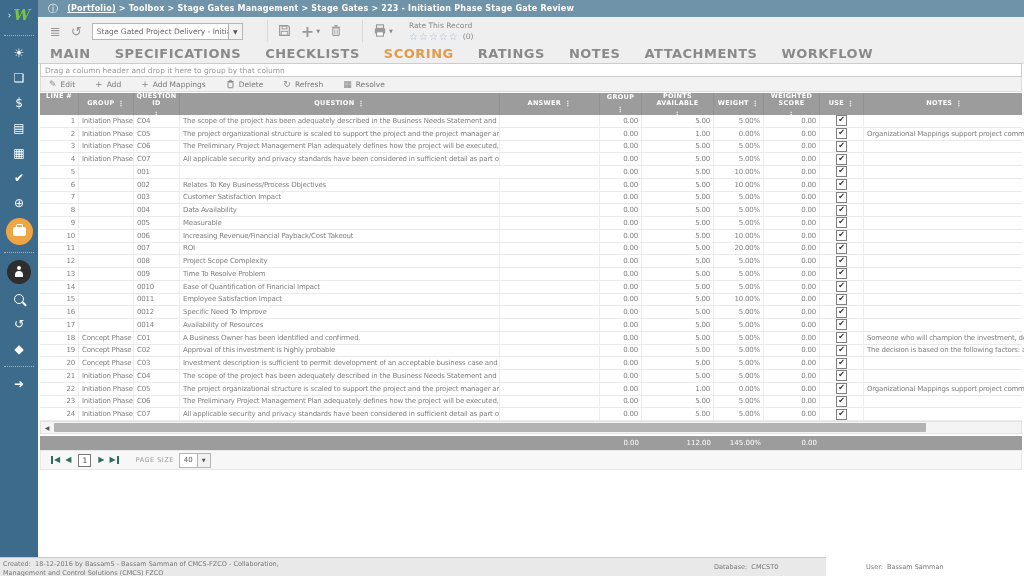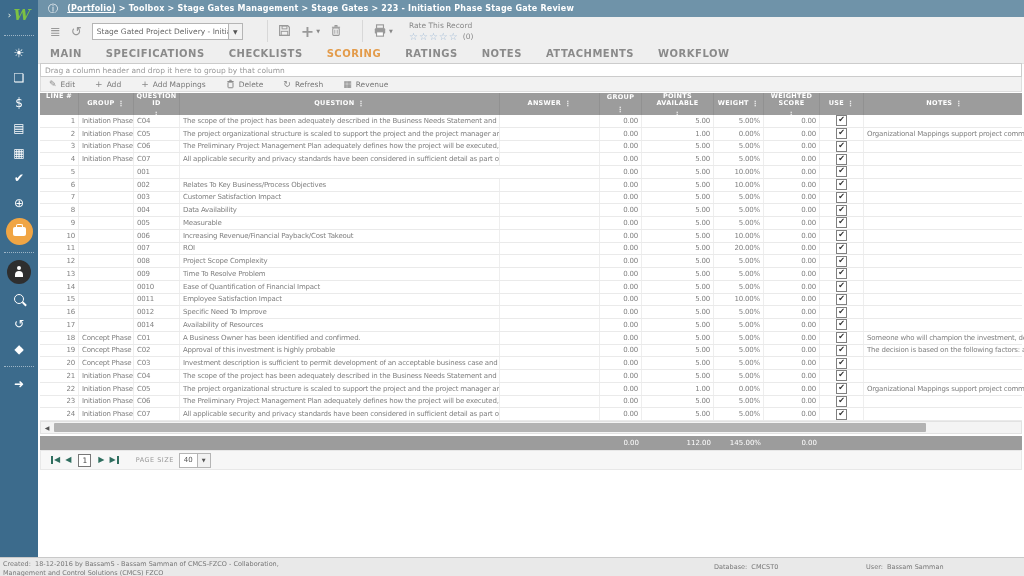--- a/index.html
+++ b/index.html
@@ -46,21 +46,21 @@
   .tb-sep{width:1px;height:22px;background:#d8d8d8;margin:0 10px}
   .caret-sm{font-size:5px;color:#888;margin-left:2px;cursor:pointer}
   .rate{margin-left:16px;display:flex;flex-direction:column;justify-content:center}
   .rate-label{font-size:7.5px;color:#888;margin-bottom:1px}
   .stars{display:flex;align-items:center;gap:1px}
   .star{color:#9db9d6;font-size:10px;cursor:pointer}
   .rate-count{color:#888;font-size:7.5px;margin-left:4px}
 
   
   .tab-bar{display:flex;gap:24px;padding-left:12px;align-items:center;height:17px}
-  .tab{font-size:10px;font-weight:bold;color:#8a8a8a;letter-spacing:.5px;cursor:pointer}
+  .tab{font-size:13px;font-weight:bold;color:#8a8a8a;letter-spacing:.5px;cursor:pointer}
   .tab.active{color:#e39b4a}
 
   
   .group-bar{position:absolute;left:40px;top:63px;right:2px;height:12px;background:#fff;border:1px solid #ccc;
              font-size:7.5px;color:#999;display:flex;align-items:center;padding-left:4px}
   .grid-commands{position:absolute;left:40px;top:77px;right:2px;height:14px;background:#f2f2f2;
              border:1px solid #ddd;border-top:none;display:flex;align-items:center;gap:20px;padding-left:8px}
   .cmd{display:flex;align-items:center;gap:4px;font-size:7.5px;color:#777;cursor:pointer}
   .cmd .ic{font-size:9px;color:#888;display:flex;align-items:center}
 
@@ -95,21 +95,21 @@
   .pg-last{border-right:2px solid #2f6e5f;padding-right:1px}
   .pg-cur{width:11px;height:11px;border:1px solid #777;background:#fff;color:#444;font-size:7.5px;
           display:flex;align-items:center;justify-content:center;margin:0 2px;cursor:text}
   .pg-label{font-size:6.5px;color:#999;letter-spacing:.5px;margin-left:12px}
   .pg-size{display:flex;align-items:center;border:1px solid #b5b5b5;background:#fff;height:13px;cursor:pointer}
   .pg-size .val{font-size:7px;color:#555;padding:0 4px}
   .pg-size .caret{width:12px;height:100%;border-left:1px solid #b5b5b5;background:#f2f2f2;display:flex;
           align-items:center;justify-content:center;font-size:5px;color:#555}
 
   
-  .footer{position:absolute;left:0;bottom:0;width:1024px;height:19px;background:#e9e9e9;
+  .footer{position:absolute;left:0;bottom:0;width:826px;height:19px;background:#e9e9e9;
           border-top:1px solid #c9c9c9;font-size:6.5px;color:#777;box-sizing:border-box}
   .footer-left{position:absolute;left:3px;top:2px;line-height:1.35;white-space:pre}
   .footer-db{position:absolute;left:714px;top:5px;white-space:pre}
   .footer-user{position:absolute;left:866px;top:5px;white-space:pre}
 </style>
 </head>
 <body>
 
 <div class="sidebar">
   <div class="logo-row">
@@ -245,21 +245,21 @@
         </svg>
       </span>
       <span>Delete</span>
     </span>
     <span class="cmd">
       <span class="ic">↻</span>
       <span>Refresh</span>
     </span>
     <span class="cmd">
       <span class="ic">▦</span>
-      <span>Revenue</span>
+      <span>Resolve</span>
     </span>
   </div>
 
 <div class="grid">
   <div class="grid-header" id="grid-header">
       <div class="hcell" style="width: 39px; flex: 0 0 39px; gap: 32px;">
         <span>LINE #</span>
         <span class="dots">⋮</span>
       </div>
       <div class="hcell" style="width: 55px; flex: 0 0 55px;">

